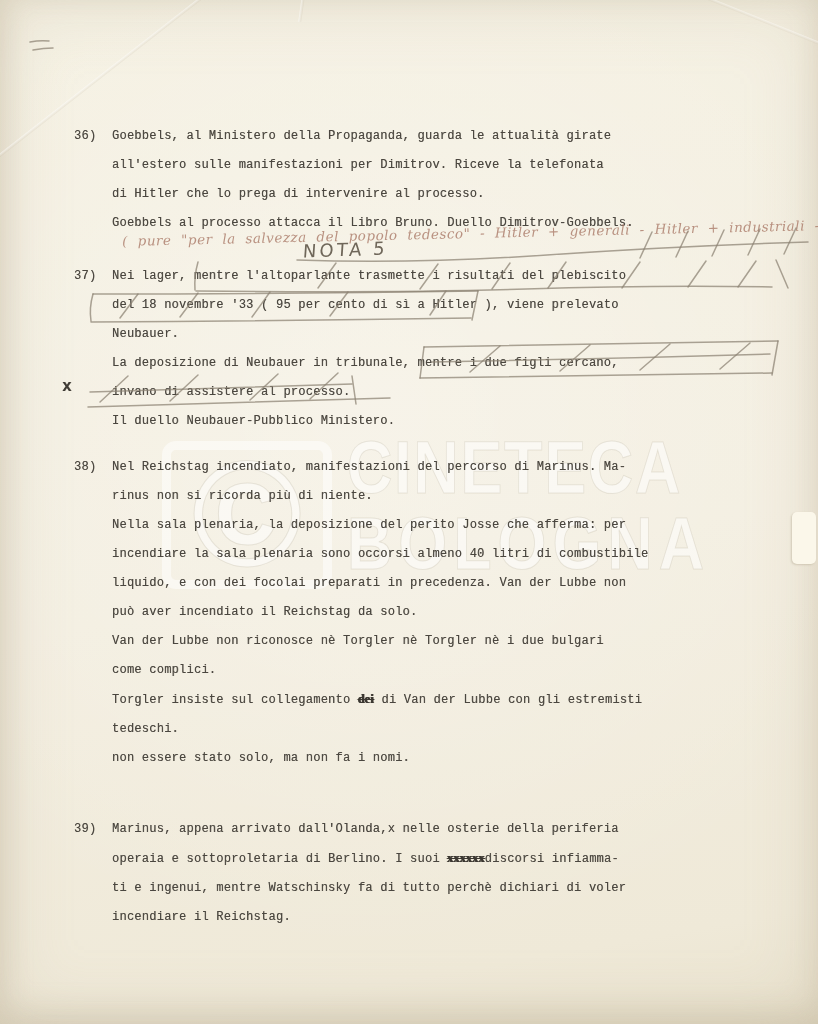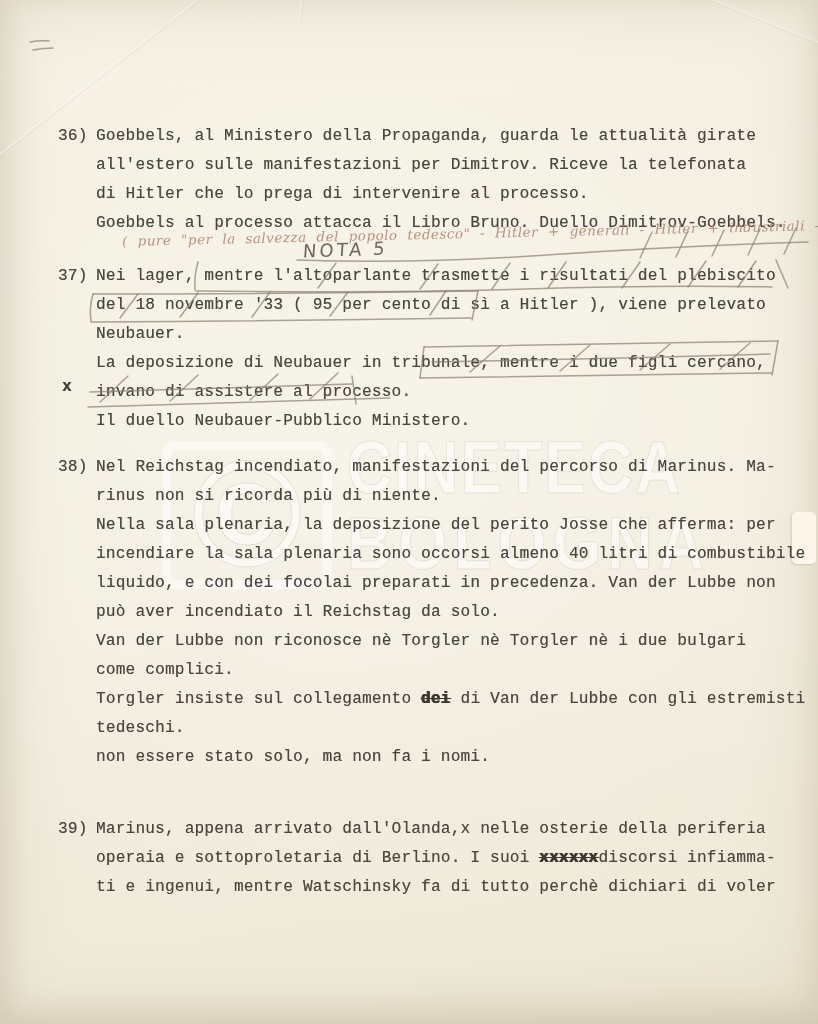--- a/index.html
+++ b/index.html
@@ -17,26 +17,26 @@
   .crease{position:absolute;pointer-events:none;}
   .crease-tl{left:-60px;top:60px;width:360px;height:3px;transform:rotate(-38deg);
     background:linear-gradient(to bottom,rgba(255,255,255,.5),rgba(185,172,148,.18));}
   .crease-tr{left:640px;top:18px;width:240px;height:3px;transform:rotate(22deg);
     background:linear-gradient(to bottom,rgba(255,255,255,.45),rgba(185,172,148,.15));}
   .crease-top{left:300px;top:-4px;width:3px;height:26px;transform:rotate(8deg);
     background:linear-gradient(to right,rgba(255,255,255,.5),rgba(185,172,148,.2));}
   .chip{position:absolute;left:792px;top:512px;width:24px;height:52px;border-radius:5px;
     background:#fbf7ea;box-shadow:-1px 1px 2px rgba(170,158,132,.4);}
   
-  .section{position:absolute;left:96px;width:700px;font-size:16px;line-height:29px;
+  .section{position:absolute;left:112px;width:700px;font-size:12px;line-height:29px;
     color:#4a463f;text-shadow:.3px .4px .6px rgba(64,60,52,.5);letter-spacing:.25px;}
   .num{position:absolute;left:-38px;top:0;}
   .tline{white-space:pre;}
   .overstrike{text-decoration:line-through;font-weight:bold;color:#3b3731;
-    text-shadow:.5px 0 .5px rgba(40,36,30,.8), -.5px 0 .5px rgba(40,36,30,.8);}
+    text-shadow:.5px 0 .5px rgba(40,36,30,.8), -.5px 0 .5px rgba(40,36,30,.8);font-family:Liberation Serif, serif;}
   .margin-mark{position:absolute;left:62px;top:378px;font-size:16px;color:#3f3b35;
     font-weight:bold;text-shadow:.5px .4px .6px rgba(50,46,40,.6);}
   
   .hand-note{position:absolute;left:122px;top:225px;width:700px;
     font-family:"DejaVu Serif",serif;font-style:italic;font-size:13.5px;
     color:rgba(174,128,110,.85);transform:rotate(-1.3deg);letter-spacing:.5px;word-spacing:5px;
     white-space:nowrap;}
   .nota{position:absolute;left:303px;top:239px;font-family:"DejaVu Sans",sans-serif;
     font-size:18px;letter-spacing:3px;color:#6f675a;transform:rotate(-2deg) skewX(-6deg);
     font-weight:500;}
@@ -111,20 +111,21 @@
     <div class="tline"><span>Torgler insiste sul collegamento </span><span class="overstrike">dei</span><span> di Van der Lubbe con gli estremisti</span></div>
     <div class="tline">tedeschi.</div>
     <div class="tline">non essere stato solo, ma non fa i nomi.</div>
   </div>
 
   <div class="section" style="top:815px">
     <span class="num">39)</span>
     <div class="tline">Marinus, appena arrivato dall'Olanda,x nelle osterie della periferia</div>
     <div class="tline"><span>operaia e sottoproletaria di Berlino. I suoi </span><span class="overstrike">xxxxxx</span><span>discorsi infiamma-</span></div>
     <div class="tline">ti e ingenui, mentre Watschinsky fa di tutto perchè dichiari di voler</div>
+    <div class="tline">incendiare il Reichstag.</div>
   </div>
 
   <svg class="pencil" width="818" height="1024" viewBox="0 0 818 1024">
 
     <path d="M30,42 q10,-2 19,-1" opacity="0.35"></path>
     <path d="M33,50 q11,-2 20,-2" opacity="0.3"></path>
 
     <path d="M297,260 q120,4 250,-5 t261,-13"></path>
 
     <path d="M198,262 q-4,14 -3,28"></path>

